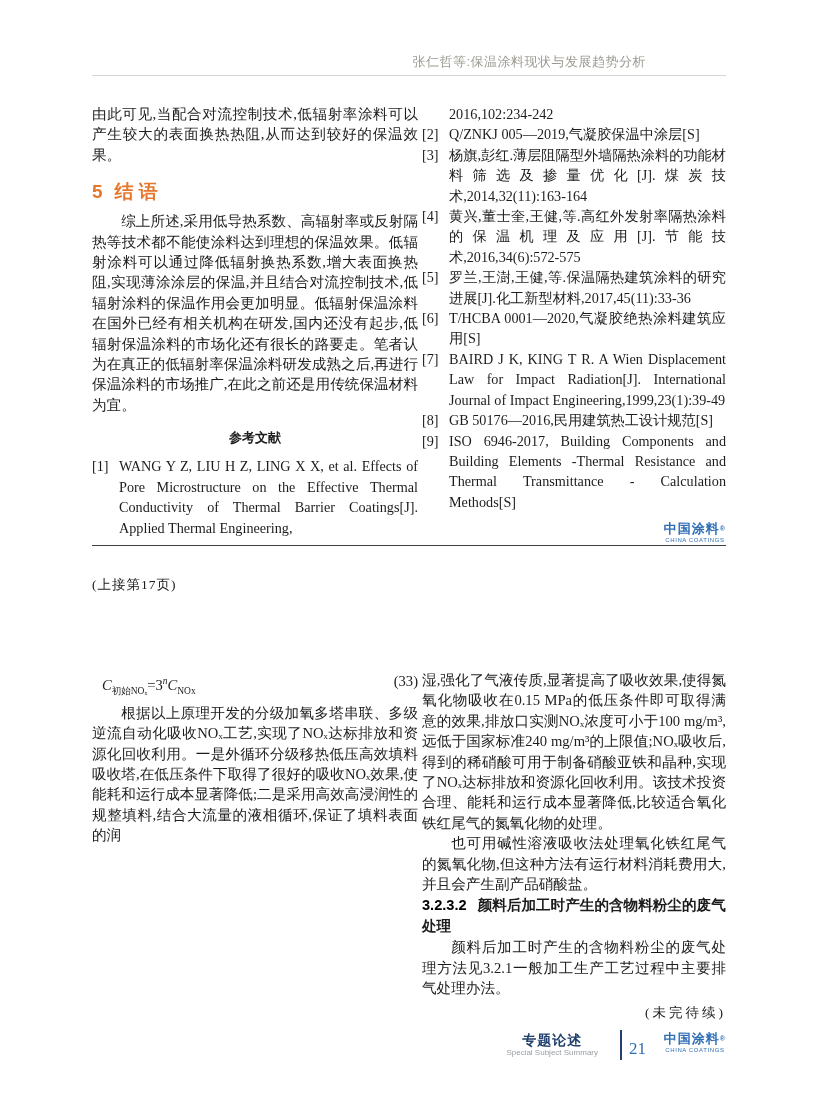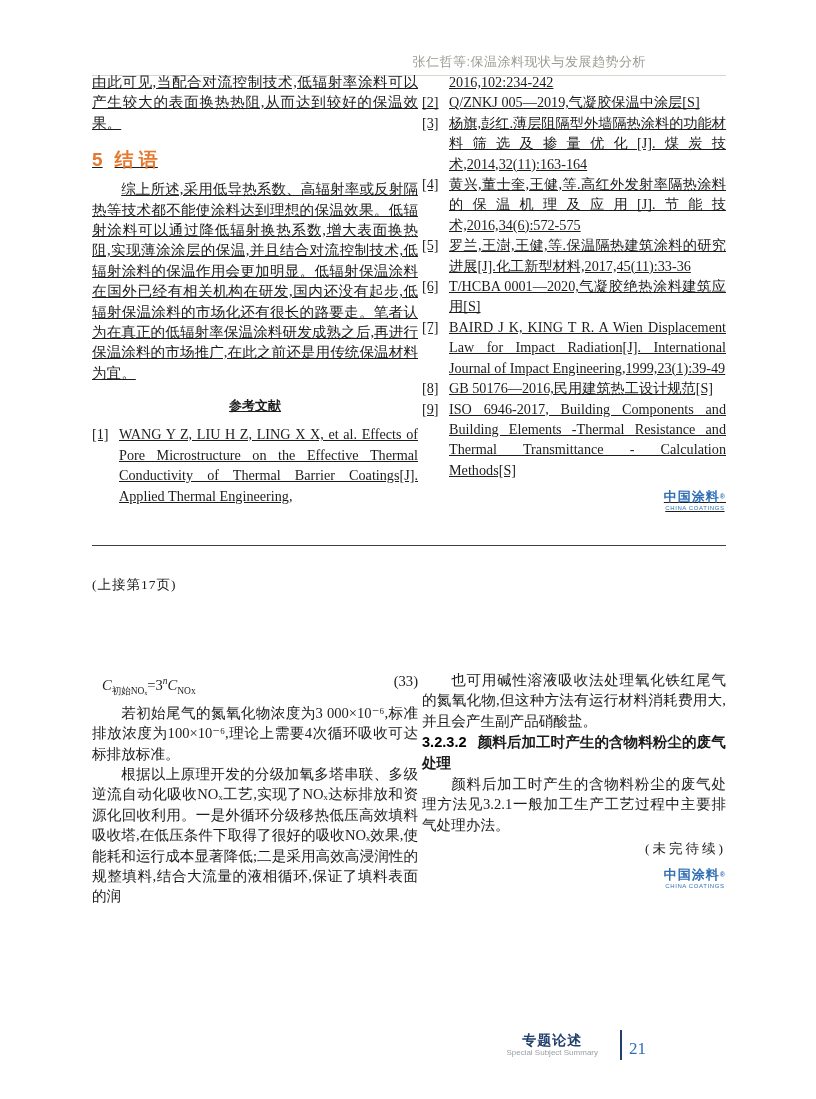--- a/index.html
+++ b/index.html
@@ -4,21 +4,21 @@
 <style>
   html,body{margin:0;padding:0;background:#ffffff;}
   .page{position:relative;width:736px;height:1099px;background:#ffffff;overflow:hidden;
         font-family:"Liberation Serif","DejaVu Serif",serif;color:#1c1c1c;}
   
   .running-head{position:absolute;top:53px;right:90px;font-family:"Liberation Sans","DejaVu Sans",sans-serif;
         font-size:13px;color:#9c9a92;letter-spacing:0.5px;}
   .head-rule{position:absolute;top:75px;left:92px;width:634px;border-top:1px solid #d6d6d2;}
   
   .cols{position:absolute;left:92px;width:634px;display:flex;}
-  .top-section{top:72px;text-decoration:underline;}
+  .top-section{top:104px;}
   .bottom-section{top:670px;}
   .col-left{width:326px;flex:none;}
   .col-right{width:304px;flex:none;margin-left:4px;}
   p{margin:0;font-size:14.6px;line-height:20.4px;text-align:justify;}
   .indent{text-indent:2em;}
   
   .sec-heading{margin:15px 0 7px 0;font-family:"Liberation Sans","DejaVu Sans",sans-serif;
         font-size:19px;line-height:24px;font-weight:bold;color:#e6782e;}
   .sec-heading .sec-num{margin-right:12px;}
   .refs-heading{margin:12px 0 7px 0;text-align:center;font-family:"Liberation Sans","DejaVu Sans",sans-serif;
@@ -125,25 +125,25 @@
 
   <div class="mid-rule"></div>
   <div class="continued-from">(上接第17页)</div>
 
   <section class="cols bottom-section">
     <div class="col-left">
       <div class="formula">
         <span class="f-body"><i>C</i><sub>初始NOₓ</sub><span>=3</span><sup><i>n</i></sup><i>C</i><sub>NOx</sub></span>
         <span class="f-tag">(33)</span>
       </div>
-      <p class="indent">若初始尾气的氮氧化物浓度为3 000×10⁻⁶,标准排放浓度为100×10⁻⁶,理论上需要4次循环吸收可达标排放标准。</p>
       <p class="indent">根据以上原理开发的分级加氧多塔串联、多级逆流自动化吸收NOₓ工艺,实现了NOₓ达标排放和资源化回收利用。一是外循环分级移热低压高效填料吸收塔,在低压条件下取得了很好的吸收NOₓ效果,使能耗和运行成本显著降低;二是采用高效高浸润性的规整填料,结合大流量的液相循环,保证了填料表面的润</p>
     </div>
 
     <div class="col-right">
+      <p>湿,强化了气液传质,显著提高了吸收效果,使得氮氧化物吸收在0.15 MPa的低压条件即可取得满意的效果,排放口实测NOₓ浓度可小于100 mg/m³,远低于国家标准240 mg/m³的上限值;NOₓ吸收后,得到的稀硝酸可用于制备硝酸亚铁和晶种,实现了NOₓ达标排放和资源化回收利用。该技术投资合理、能耗和运行成本显著降低,比较适合氧化铁红尾气的氮氧化物的处理。</p>
       <p class="indent">也可用碱性溶液吸收法处理氧化铁红尾气的氮氧化物,但这种方法有运行材料消耗费用大,并且会产生副产品硝酸盐。</p>
       <h4 class="sub-heading">
         <span class="sub-num">3.2.3.2</span><span>颜料后加工时产生的含物料粉尘的废气处理</span>
       </h4>
       <p class="indent">颜料后加工时产生的含物料粉尘的废气处理方法见3.2.1一般加工生产工艺过程中主要排气处理办法。</p>
       <div class="tbc">(未完待续)</div>
       <div class="logo">
         <div class="logo-cn"><span>中国涂料</span><span class="logo-mark">®</span></div>
         <div class="logo-en">CHINA COATINGS</div>
       </div>

